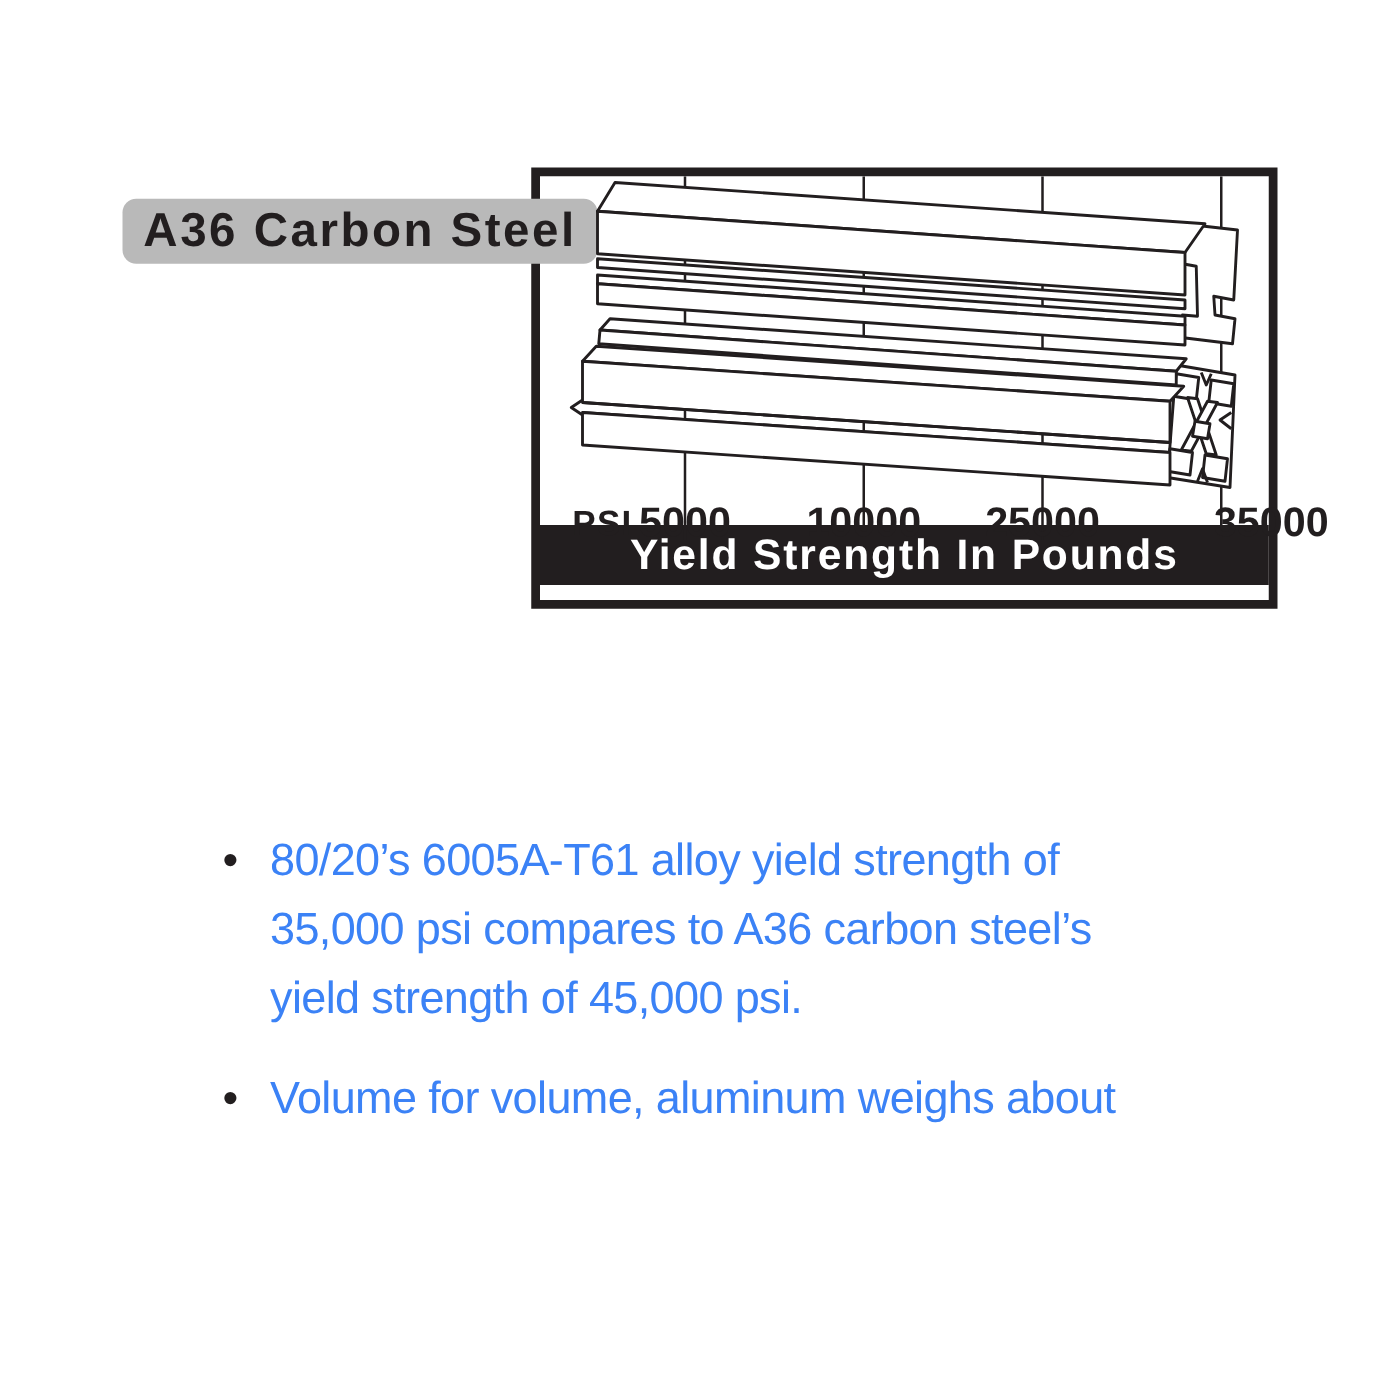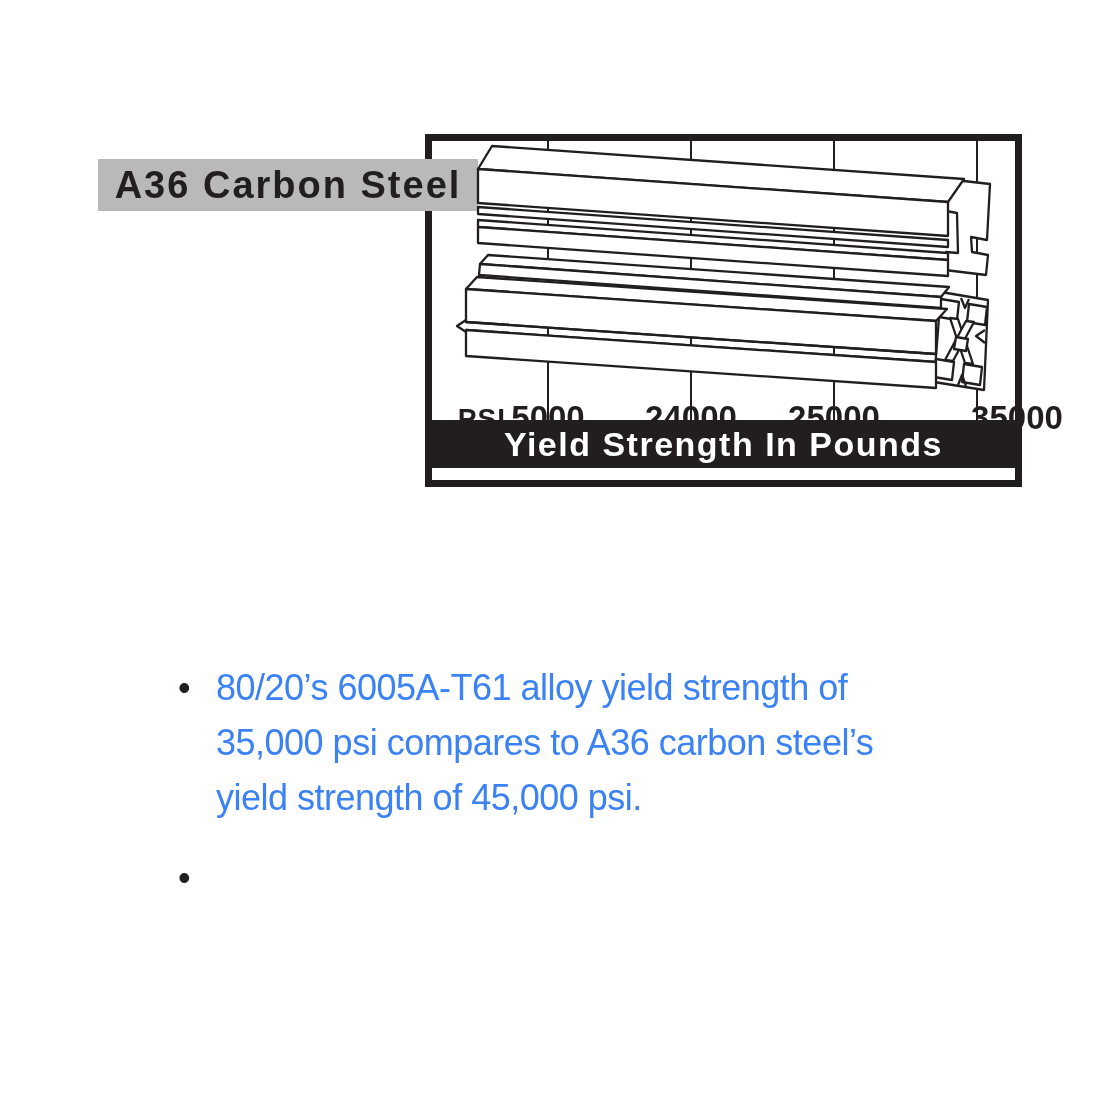--- a/index.html
+++ b/index.html
@@ -17,21 +17,21 @@
   .plot-svg{position:absolute;left:432px;top:141px;width:583px;height:291px;}
   .plot-svg path,.plot-svg line,.plot-svg polyline{vector-effect:non-scaling-stroke;}
 
   
   .tick{position:absolute;top:399px;width:120px;text-align:center;font-weight:bold;
         font-size:33px;letter-spacing:0px;color:#221e1f;white-space:nowrap;}
   .unit{position:absolute;top:403px;left:436px;width:70px;text-align:right;font-weight:bold;
         font-size:28px;letter-spacing:1px;color:#221e1f;}
 
   
-  .cat-band{position:absolute;background:#b9b9b9;display:flex;align-items:center;justify-content:center;}
+  .cat-band{position:absolute;background:#b9b9b9;display:flex;align-items:center;justify-content:center;border-radius:11px;}
   .cat-band span{font-weight:bold;color:#221e1f;white-space:nowrap;}
   .cat-a36{left:98px;top:159px;width:380px;height:52px;}
   .cat-a36 span{font-size:38px;letter-spacing:2px;}
   .cat-alu{left:77px;top:293px;width:386px;height:50px;}
   .cat-alu span{font-size:36px;letter-spacing:1px;}
 
   
   .heading{position:absolute;left:120px;top:597px;font-weight:bold;font-size:40px;
            letter-spacing:0px;color:#221e1f;white-space:nowrap;}
   .bullet{position:absolute;left:178px;display:flex;}
@@ -106,33 +106,34 @@
       <line x1="466" y1="322" x2="936" y2="354"></line>
       <line x1="466" y1="330" x2="936" y2="362"></line>
       <polyline points="466,320 457,326 466,332" fill="none"></polyline>
 
       <path d="M466,330 L936,362 L936,388 L466,356 Z"></path>
     </g>
   </svg>
 
   <div class="unit">PSI</div>
   <div class="tick" style="left:488px;">5000</div>
-  <div class="tick" style="left:631px;">24000</div>
+  <div class="tick" style="left:631px;">10000</div>
   <div class="tick" style="left:774px;">25000</div>
   <div class="tick" style="left:957px;">35000</div>
 
 
   <div class="bullet b1">
     <div class="marker">•</div>
     <div class="lines">
       <div>80/20’s 6005A-T61 alloy yield strength of</div>
       <div>35,000 psi compares to A36 carbon steel’s</div>
       <div>yield strength of 45,000 psi.</div>
     </div>
   </div>
 
   <div class="bullet b2">
     <div class="marker">•</div>
     <div class="lines">
+      <div>Volume for volume, aluminum weighs about</div>
     </div>
   </div>
 
 </div>
 
 </body></html>

